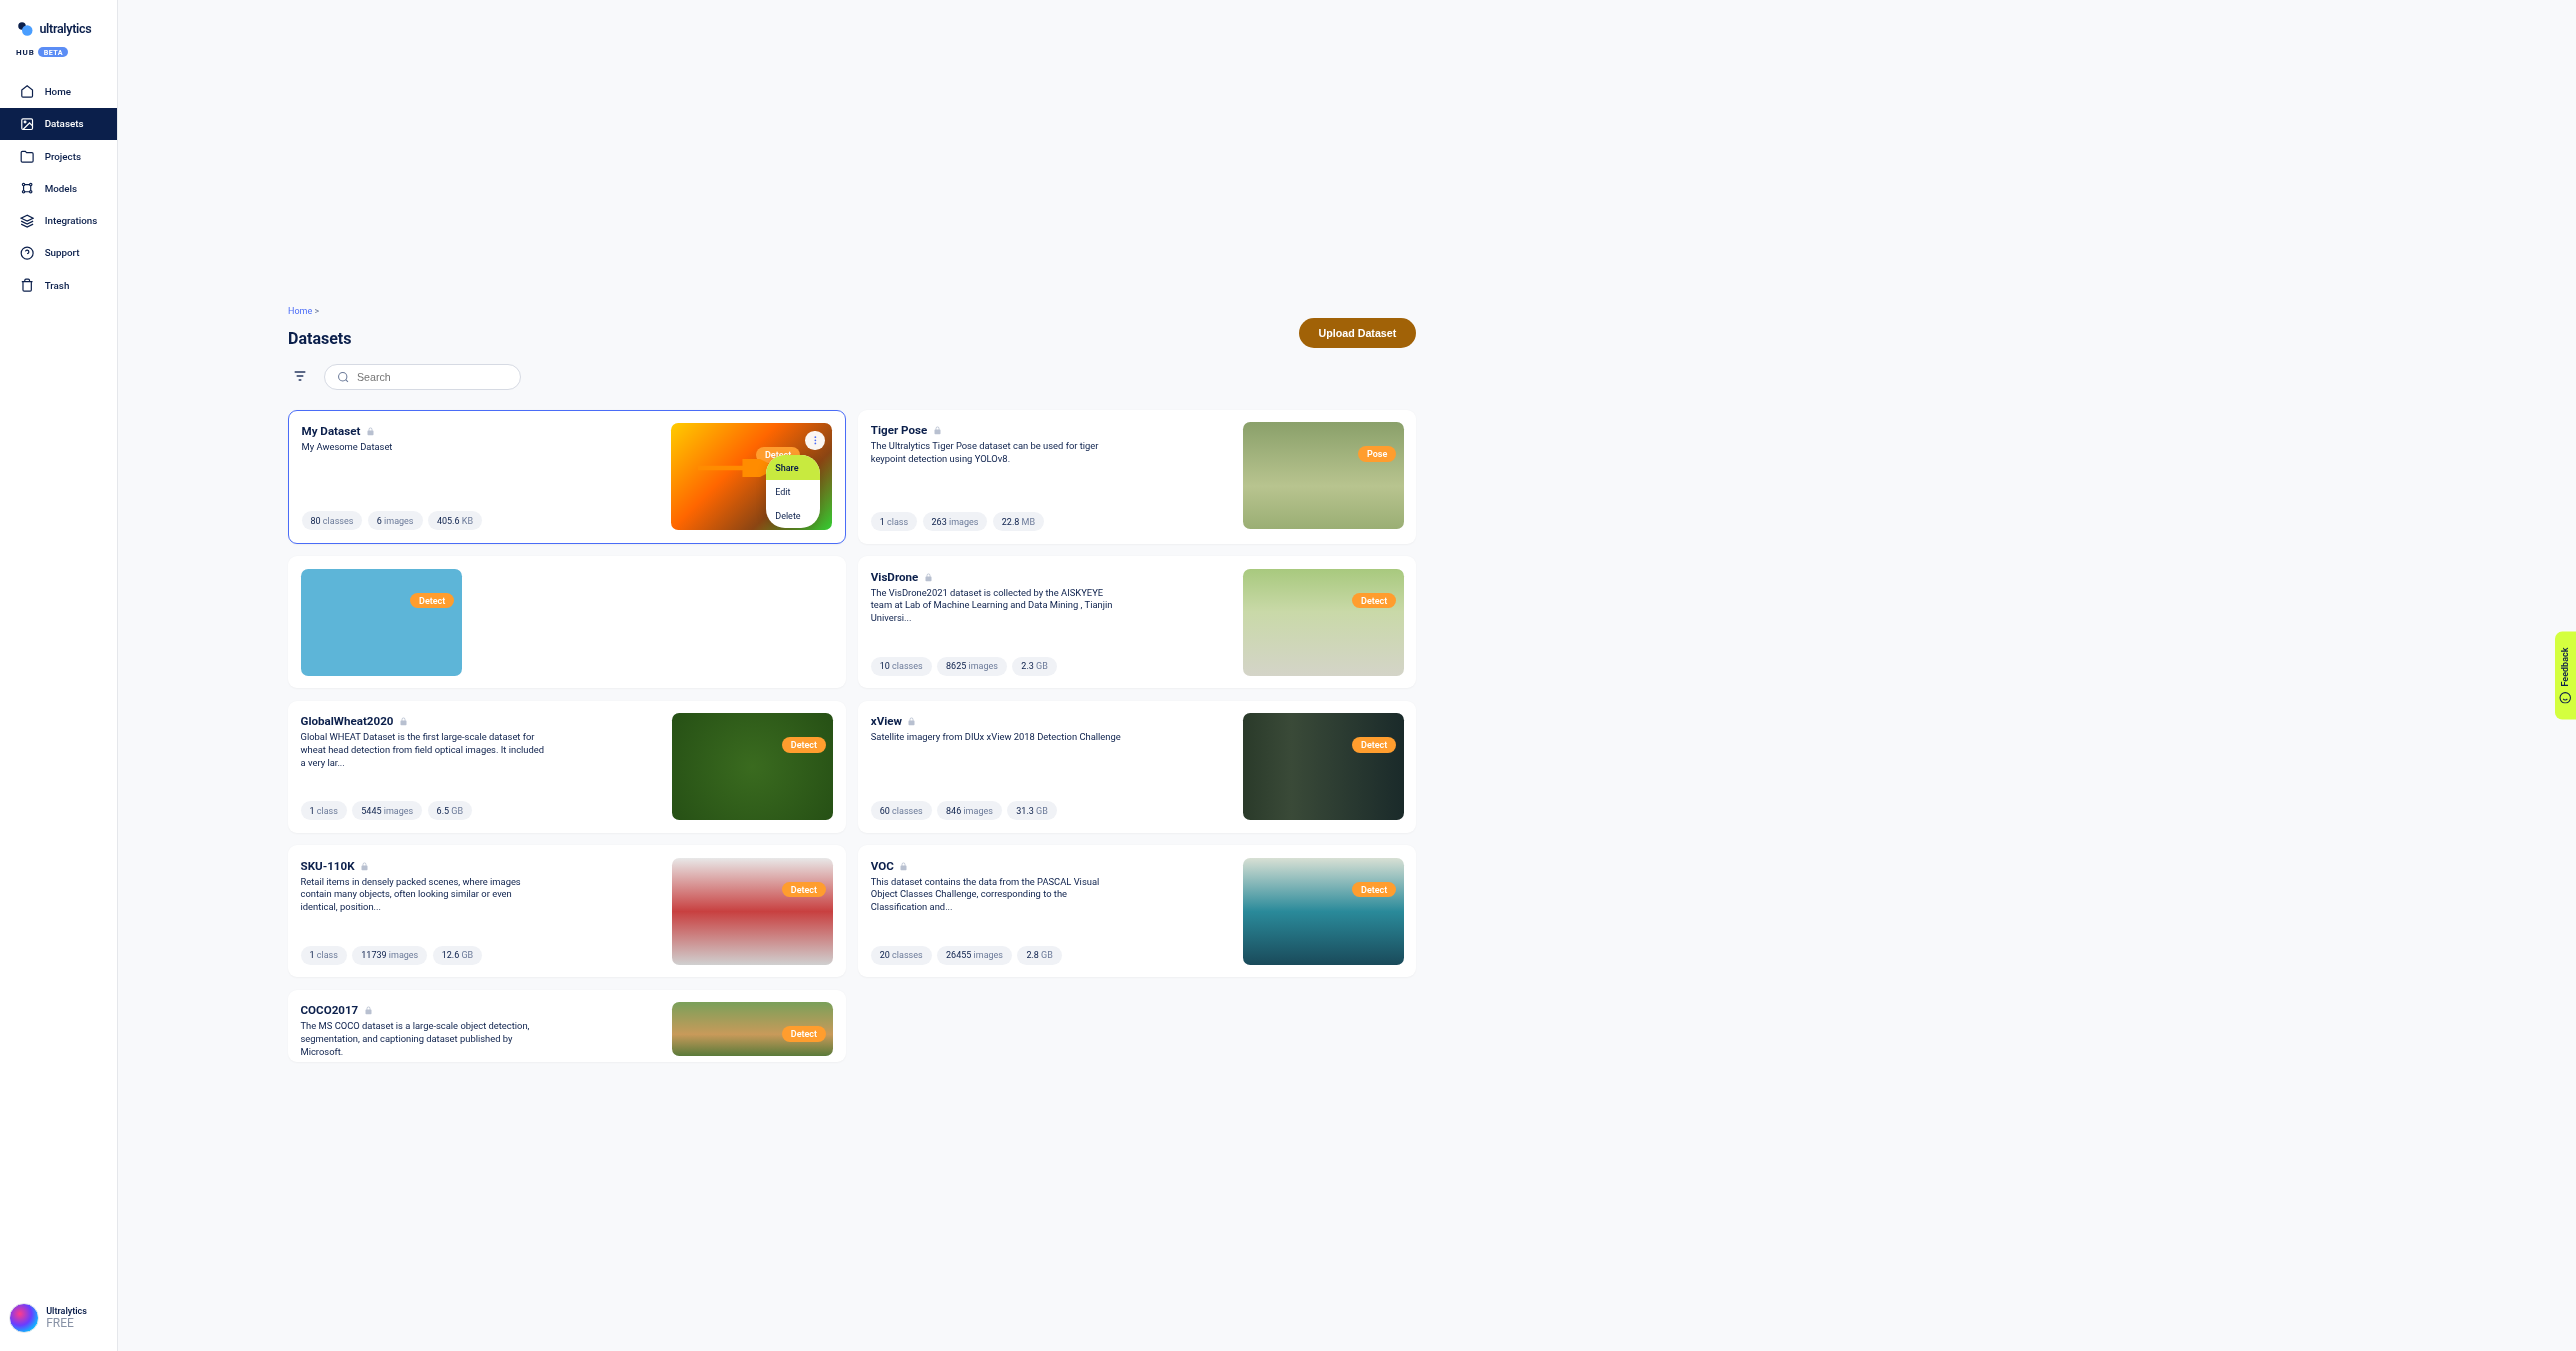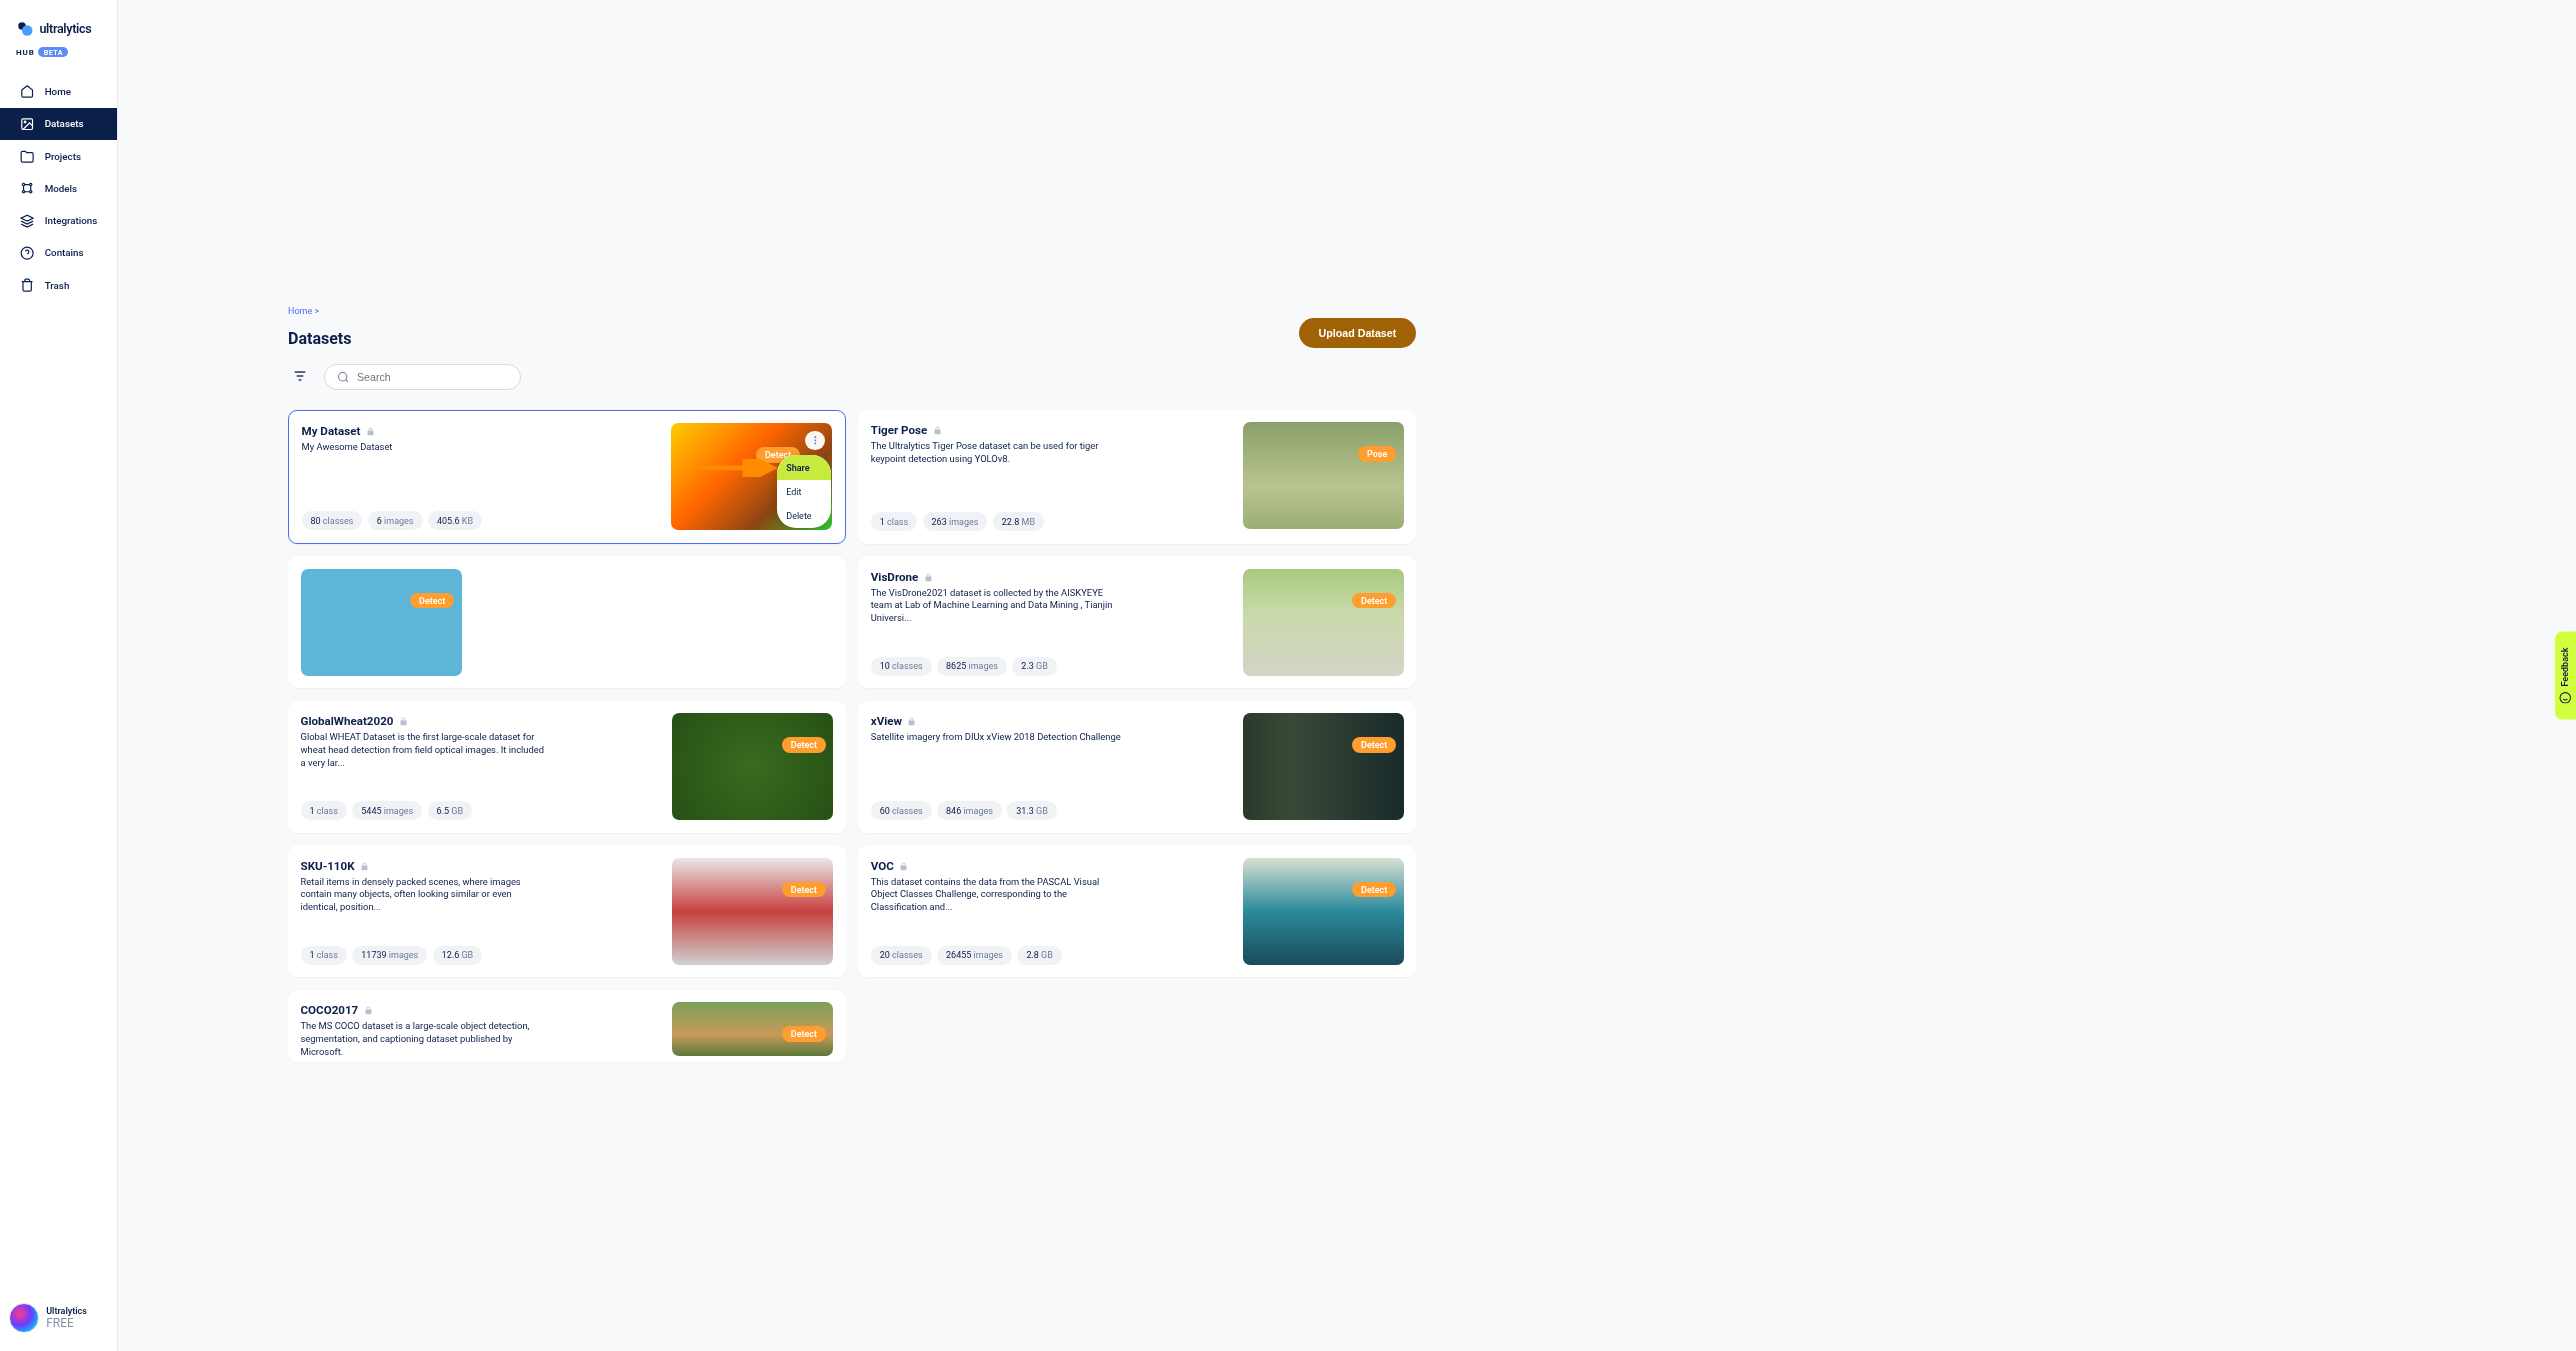--- a/index.html
+++ b/index.html
@@ -40,21 +40,21 @@
 .lock { color: #b8c0d0; }
 .card-desc { font-size: 9.4px; color: #0b1f4b; line-height: 1.35; margin-bottom: 7.2px; max-width: 250px; }
 .chips { display: flex; gap: 5.4px; margin-top: auto; flex-wrap: wrap; }
 .chip { background: #f0f2f6; border-radius: 12.5px; padding: 4.5px 9px; font-size: 9px; color: #6b7a99; }
 .chip b { color: #0b1f4b; font-weight: 400; }
 .card-thumb { width: 161px; height: 107px; border-radius: 7.2px; position: relative; overflow: hidden; flex-shrink: 0; }
 .badge { position: absolute; top: 24px; right: 7.2px; background: #ff9d2e; color: #fff; font-size: 9px; font-weight: 600; padding: 2.7px 9px; border-radius: 10.7px; z-index: 2; }
 .menu-btn { position: absolute; top: 7.2px; right: 7.2px; width: 19.7px; height: 19.7px; border-radius: 50%; background: rgba(255,255,255,0.95); border: none; cursor: pointer; display: flex; align-items: center; justify-content: center; z-index: 3; }
 .menu-btn svg { width: 10.7px; height: 10.7px; }
 .badge.shift { right: 32px; }
-.popup { position: absolute; top: 32px; right: 1px; background: #fff; border-radius: 19px; box-shadow: 0 3.6px 10.7px rgba(0,0,0,0.15); z-index: 4; width: 54px; overflow: hidden; }
+.popup { position: absolute; top: 32px; right: 12px; background: #fff; border-radius: 19px; box-shadow: 0 3.6px 10.7px rgba(0,0,0,0.15); z-index: 4; width: 54px; overflow: hidden; }
 .popup-item { padding: 7.2px 9px; font-size: 9px; color: #0b1f4b; cursor: pointer; text-align: left; }
 .popup-item.hl { background: #c8ea3f; font-weight: 600; }
 .arrow-annot { position: absolute; top: 36px; left: 27px; z-index: 3; pointer-events: none; }
 .thumb-tiger { background: linear-gradient(180deg, #8aa06a 0%, #b8c48f 60%, #9aae74 100%); }
 .thumb-simpsons { background: #5db5d8; }
 .thumb-visdrone { background: linear-gradient(180deg, #a8c97e 0%, #c9d9a8 40%, #d4d4c8 100%); }
 .thumb-wheat { background: radial-gradient(circle, #3a6b1f 0%, #265015 100%); }
 .thumb-xview { background: linear-gradient(90deg, #2a3a2a 0%, #3a4a38 30%, #1a2a2a 100%); }
 .thumb-sku { background: linear-gradient(180deg, #e8e8e8 0%, #c84040 50%, #d0d0d0 100%); }
 .thumb-voc { background: linear-gradient(180deg, #d8e0d4 0%, #2a8a9a 50%, #1a4a5a 100%); }
@@ -114,21 +114,21 @@
         <svg class="icon" viewBox="0 0 24 24" fill="none" stroke="currentColor" stroke-width="2">
             <path d="M12 2L2 7l10 5 10-5-10-5zM2 17l10 5 10-5M2 12l10 5 10-5"></path>
           </svg>
         <span>Integrations</span>
       </div>
       <div class="nav-item">
         <svg class="icon" viewBox="0 0 24 24" fill="none" stroke="currentColor" stroke-width="2">
             <circle cx="12" cy="12" r="10"></circle>
             <path d="M9.09 9a3 3 0 015.83 1c0 2-3 3-3 3M12 17h.01"></path>
           </svg>
-        <span>Contains</span>
+        <span>Support</span>
       </div>
       <div class="nav-item">
         <svg class="icon" viewBox="0 0 24 24" fill="none" stroke="currentColor" stroke-width="2">
             <path d="M3 6h18M8 6V4a2 2 0 012-2h4a2 2 0 012 2v2m3 0v14a2 2 0 01-2 2H7a2 2 0 01-2-2V6h14z"></path>
           </svg>
         <span>Trash</span>
       </div>
     </nav>
     <div class="sidebar-footer">
       <div class="avatar"></div>

